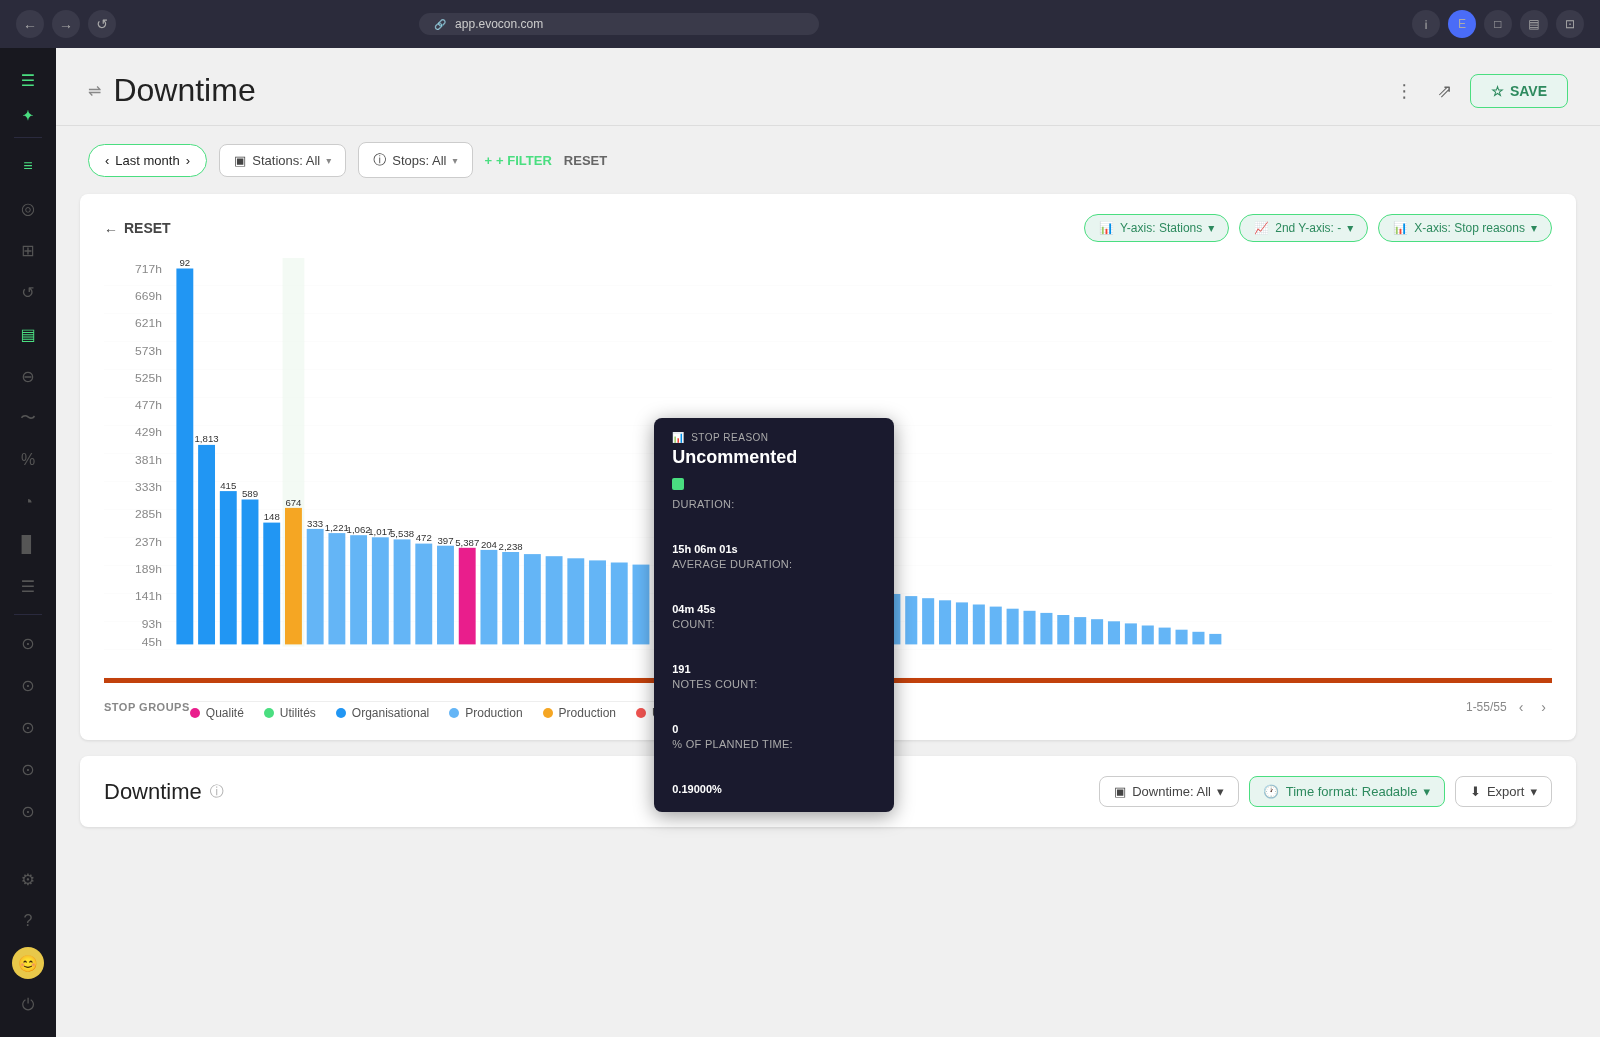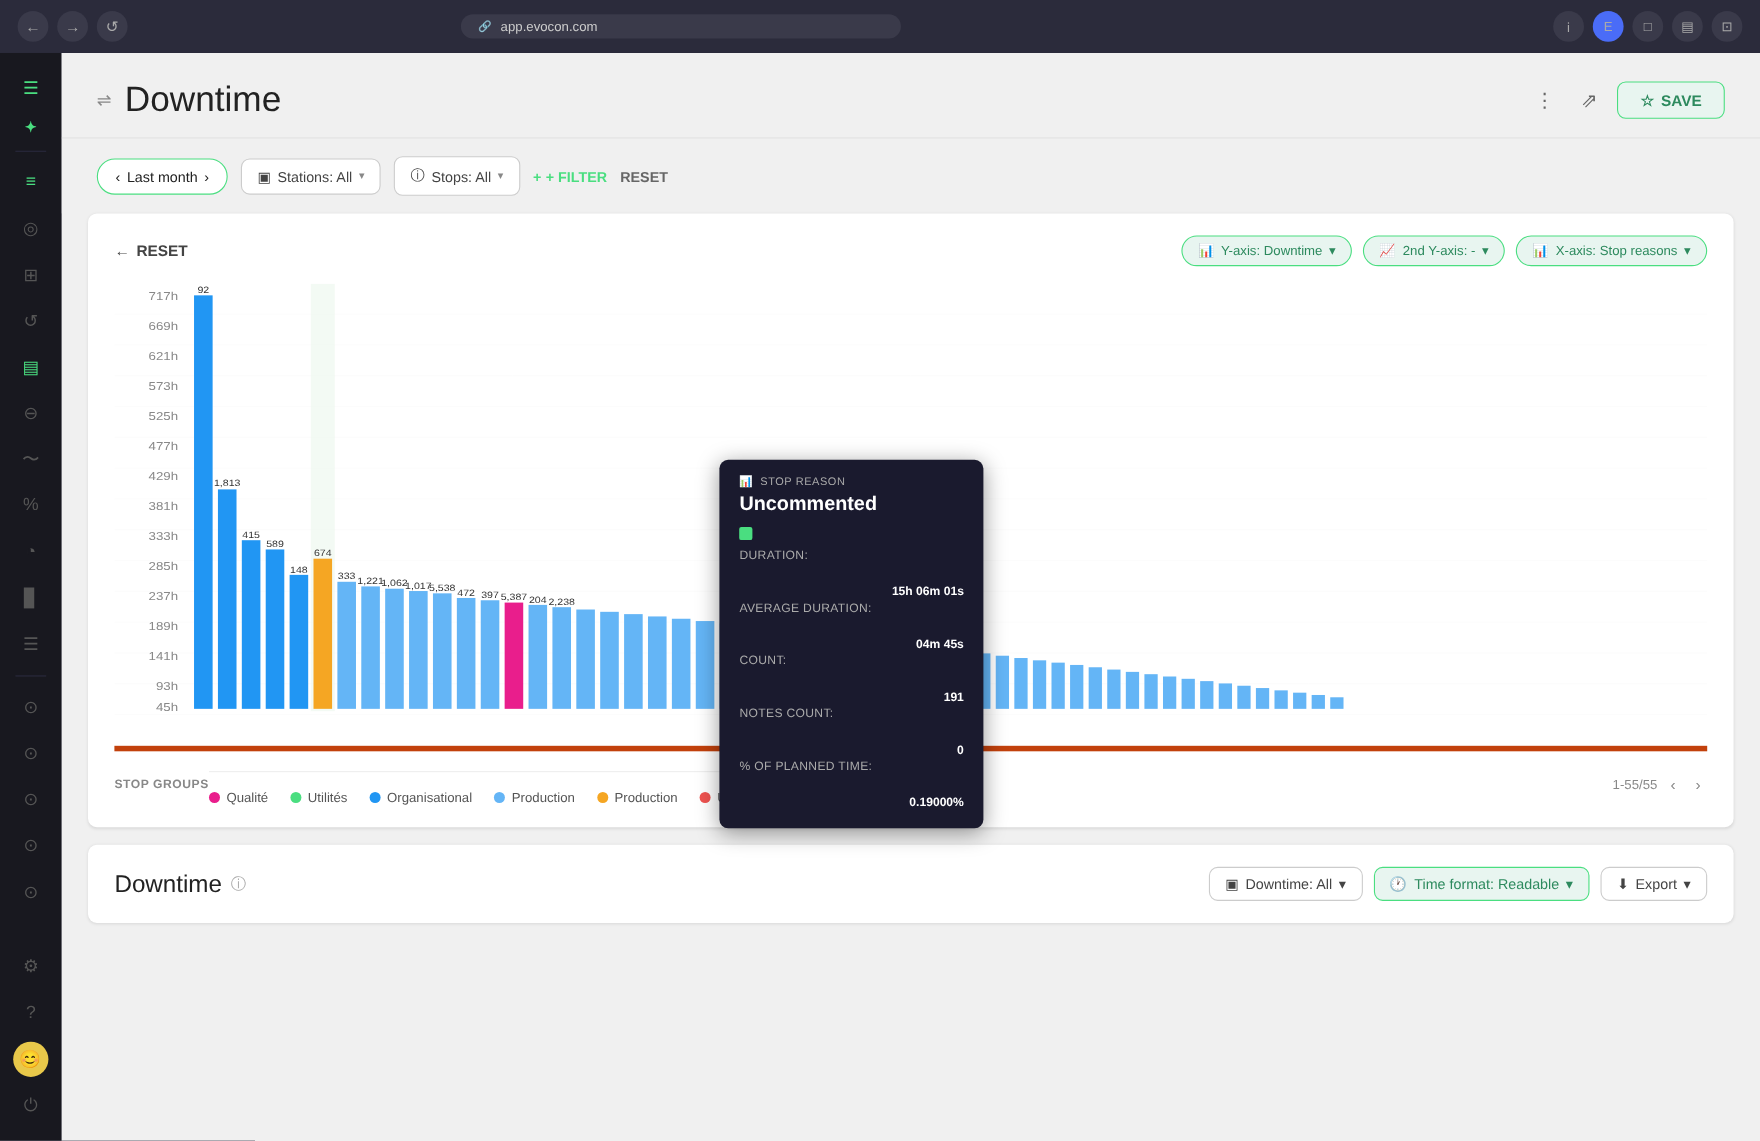--- a/index.html
+++ b/index.html
@@ -45,27 +45,27 @@
     .axis-btn { background: #e8f5f0; border: 1.5px solid #4ade80; color: #2d8a5e; padding: 6px 14px; border-radius: 20px; font-size: 12px; cursor: pointer; display: flex; align-items: center; gap: 6px; }
 
     
     .chart-container { position: relative; height: 420px; }
     .chart-svg { width: 100%; height: 100%; }
 
     
     .tooltip { position: absolute; top: 160px; left: 38%; background: #1a1a2e; color: #fff; border-radius: 8px; padding: 14px 18px; font-size: 12px; min-width: 240px; z-index: 10; box-shadow: 0 4px 20px rgba(0,0,0,0.4); }
     .tooltip-title { font-size: 10px; color: #aaa; text-transform: uppercase; letter-spacing: 0.5px; margin-bottom: 4px; display: flex; align-items: center; gap: 6px; }
     .tooltip-name { font-size: 18px; font-weight: 600; margin-bottom: 10px; }
-    .tooltip-row { display: flex; justify-content: space-between; margin-bottom: 3px; font-size: 11px; }
+    .tooltip-row { display: flex; justify-content: space-between; margin-bottom: 3px; font-size: 11px; flex-direction: column; }
     .tooltip-label { color: #aaa; text-transform: uppercase; letter-spacing: 0.3px; }
     .tooltip-value { color: #fff; font-weight: 600; margin-top: 33px; }
     .tooltip-icon { width: 12px; height: 12px; background: #4ade80; border-radius: 2px; display: inline-block; }
 
     
-    .legend { display: flex; align-items: center; justify-content: center; gap: 20px; margin-top: 8px; padding-top: 16px; border-top: 1px solid #eee; text-decoration: underline; }
+    .legend { display: flex; align-items: center; justify-content: center; gap: 20px; margin-top: 8px; padding-top: 4px; border-top: 1px solid #eee; text-decoration: underline; }
     .legend-item { display: flex; align-items: center; gap: 6px; font-size: 12px; color: #555; }
     .legend-dot { width: 10px; height: 10px; border-radius: 50%; }
 
     
     .stop-groups-label { font-size: 11px; font-weight: 600; color: #888; text-transform: uppercase; letter-spacing: 0.5px; }
     .legend-pagination { display: flex; align-items: center; gap: 6px; margin-left: auto; }
     .legend-page-btn { background: none; border: none; color: #888; cursor: pointer; font-size: 14px; padding: 2px 6px; }
     .legend-count { font-size: 12px; color: #888; }
 
     
@@ -178,21 +178,21 @@
 
     <div class="chart-section">
       <div class="chart-toolbar">
         <button class="back-btn">
           <span>←</span>
           <span>RESET</span>
         </button>
         <div class="axis-controls">
           <button class="axis-btn">
             <span>📊</span>
-            <span>Y-axis: Downtime</span>
+            <span>Y-axis: Stations</span>
             <span>▾</span>
           </button>
           <button class="axis-btn">
             <span>📈</span>
             <span>2nd Y-axis: -</span>
             <span>▾</span>
           </button>
           <button class="axis-btn">
             <span>📊</span>
             <span>X-axis: Stop reasons</span>

